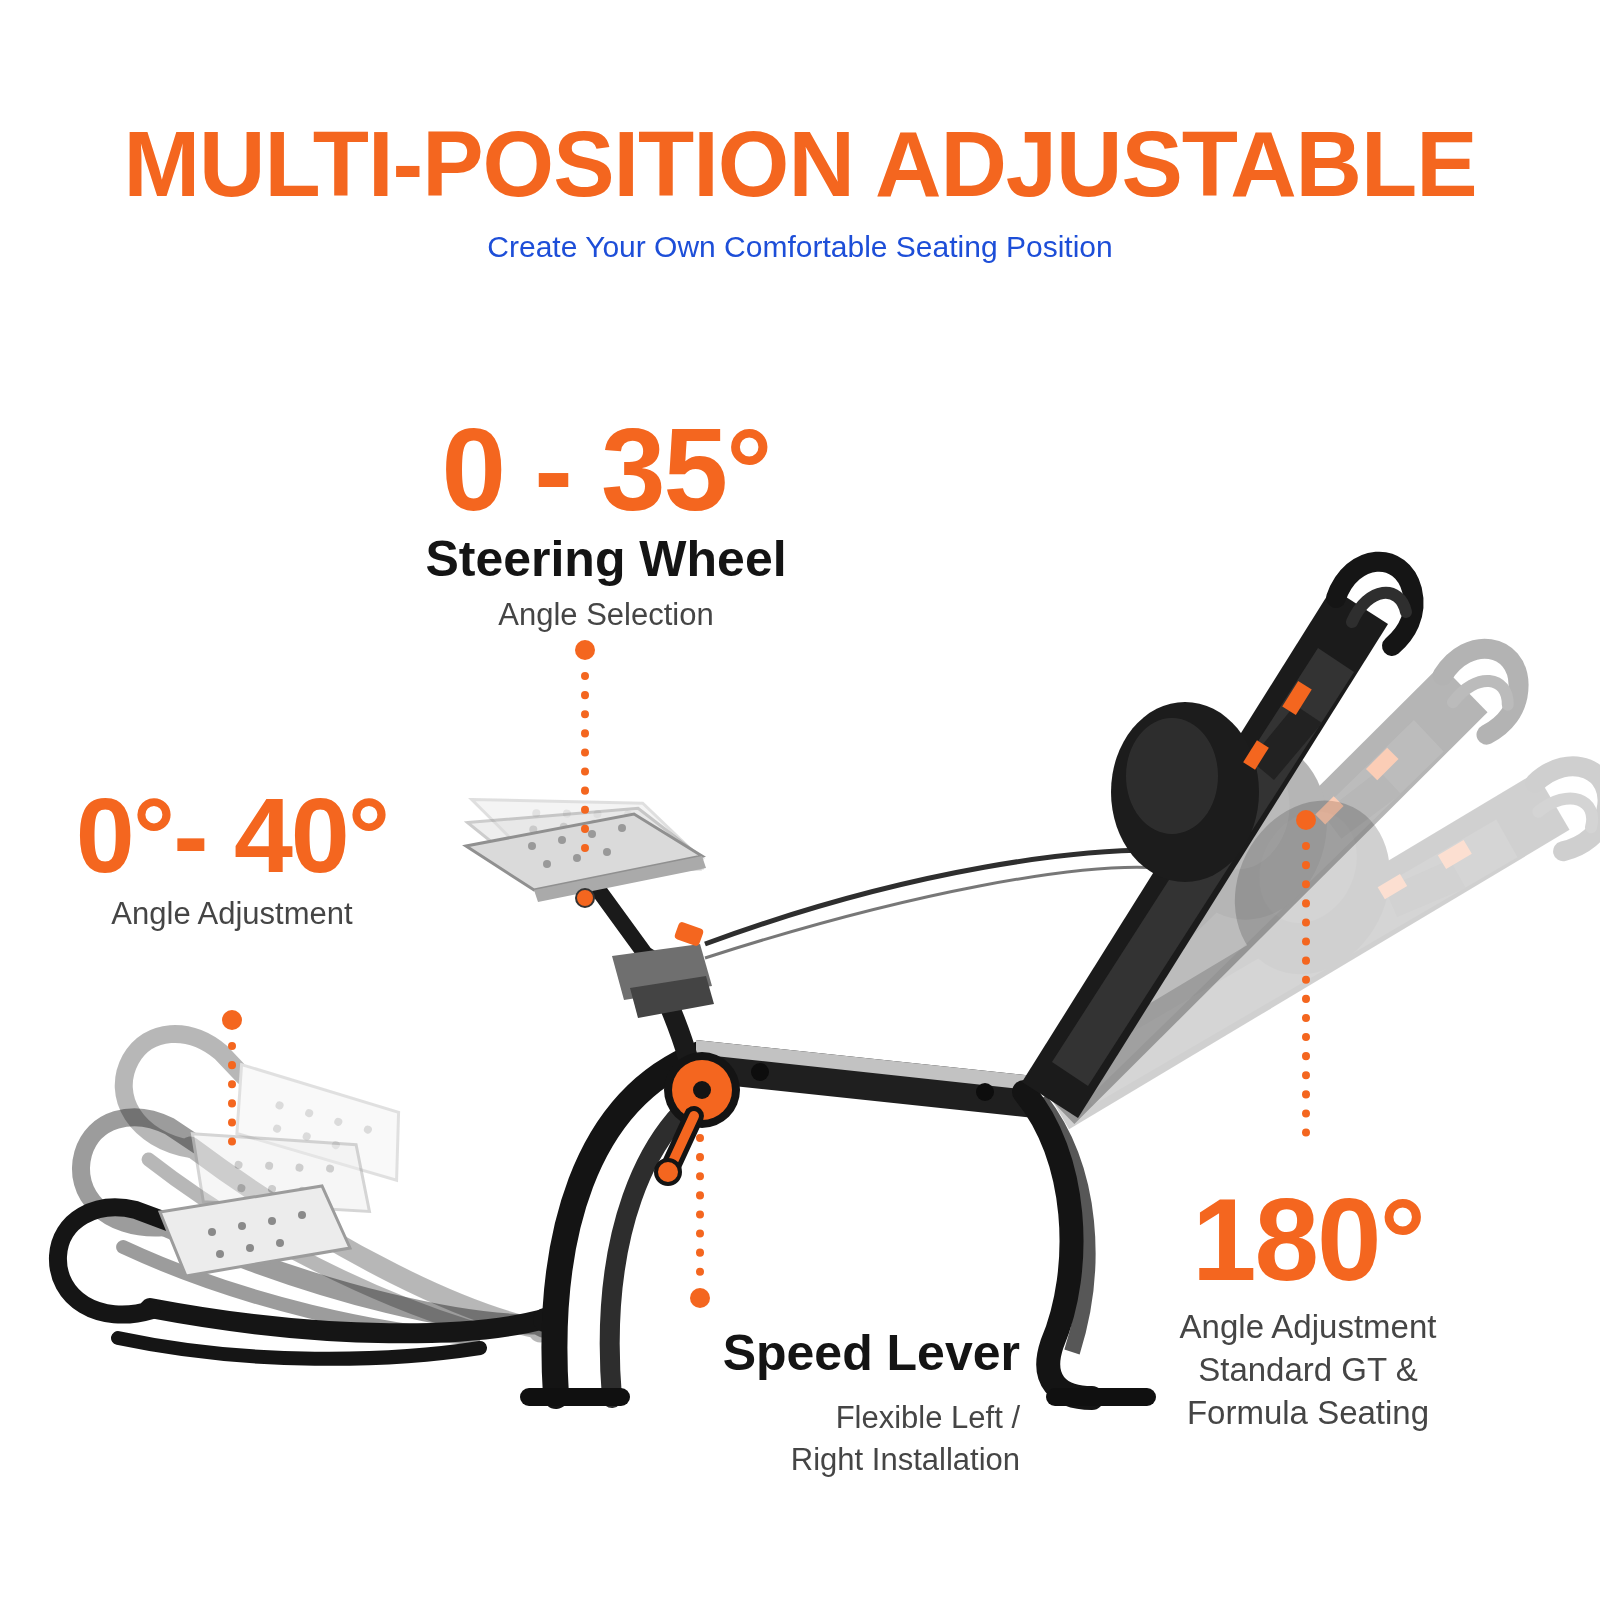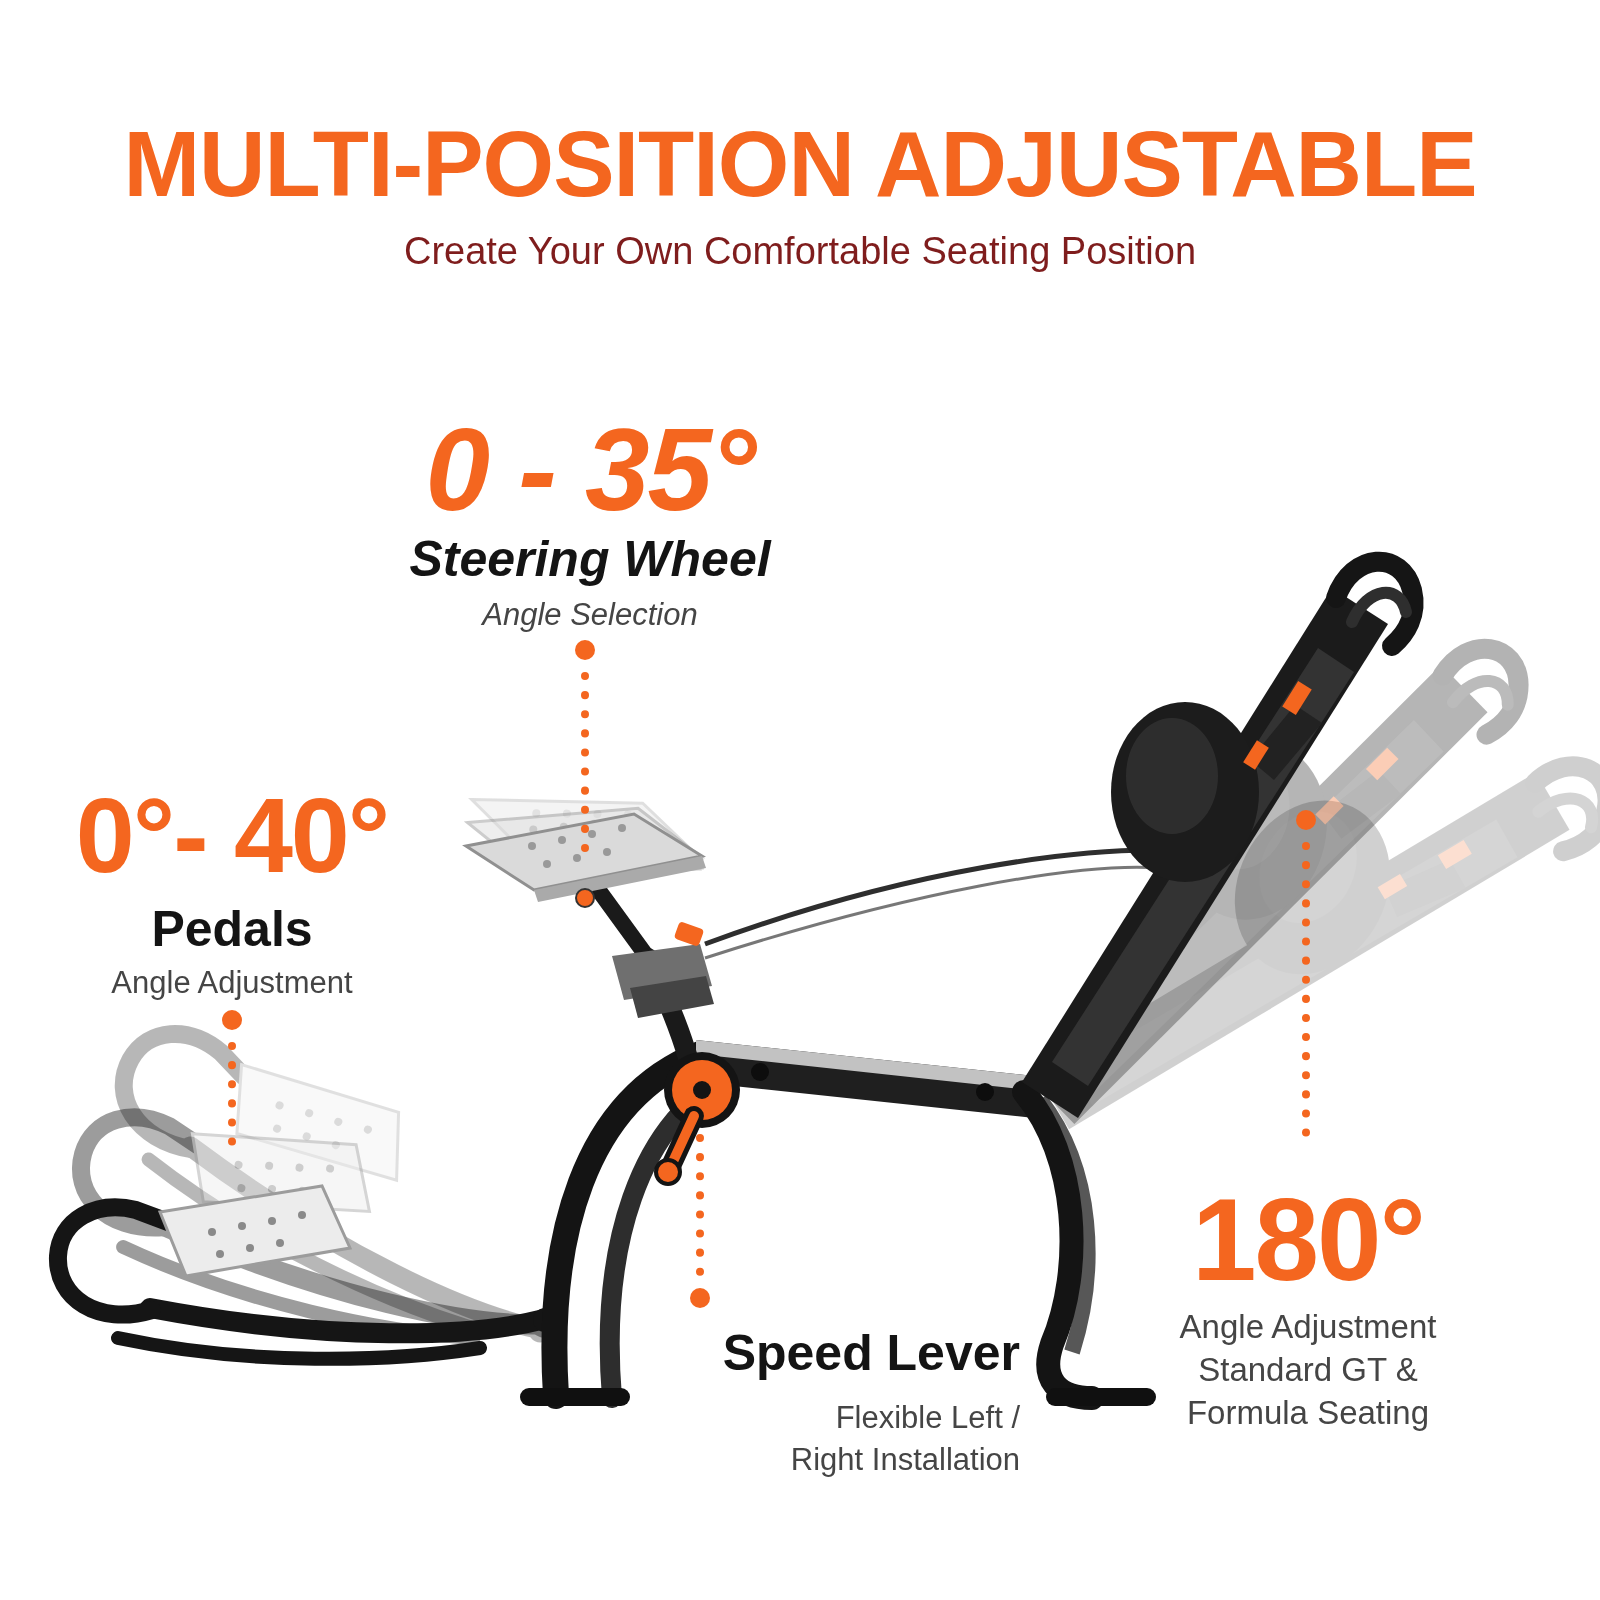--- a/index.html
+++ b/index.html
@@ -9,29 +9,29 @@
   .canvas { position:relative; width:1600px; height:1600px; background:#fff; overflow:hidden; }
   .illustration { position:absolute; left:0; top:0; width:1600px; height:1600px; }
 
   .title {
     position:absolute; top:118px; left:0; width:100%;
     text-align:center; font-size:92px; font-weight:700;
     color:var(--accent); line-height:1; letter-spacing:-1px;
   }
   .subtitle {
     position:absolute; top:230px; left:0; width:100%;
-    text-align:center; font-size:38px; color:#7f1d1d;
+    text-align:center; font-size:30px; color:#1d4ed8;
   }
 
   .anno { position:absolute; text-align:center; }
   .anno-value { font-weight:700; color:var(--accent); line-height:1; letter-spacing:-2px; }
   .anno-label { font-weight:700; color:var(--text-dark); line-height:1.1; }
   .anno-sub { color:var(--text-gray); }
 
-  .anno-steering { left:360px; top:412px; width:460px;font-style:italic; }
+  .anno-steering { left:376px; top:412px; width:460px; }
   .anno-steering .anno-value { font-size:116px; }
   .anno-steering .anno-label { font-size:50px; margin-top:4px; }
   .anno-steering .anno-sub  { font-size:31px; margin-top:10px; }
 
   .anno-pedals { left:22px; top:782px; width:420px; }
   .anno-pedals .anno-value { font-size:106px; }
   .anno-pedals .anno-label { font-size:50px; margin-top:14px; }
   .anno-pedals .anno-sub  { font-size:31px; margin-top:8px; }
 
   .anno-speed { left:680px; top:1326px; width:340px; text-align:right; }
@@ -160,21 +160,20 @@
   <p class="subtitle">Create Your Own Comfortable Seating Position</p>
 
   <div class="anno anno-steering">
     <div class="anno-value">0 - 35°</div>
     <div class="anno-label">Steering Wheel</div>
     <div class="anno-sub">Angle Selection</div>
   </div>
 
   <div class="anno anno-pedals">
     <div class="anno-value">0°- 40°</div>
-    <div class="anno-label">Pedals</div>
     <div class="anno-sub">Angle Adjustment</div>
   </div>
 
   <div class="anno anno-speed">
     <div class="anno-label">Speed Lever</div>
     <div class="subs">
       <div class="anno-sub">Flexible Left /</div>
       <div class="anno-sub">Right Installation</div>
     </div>
   </div>

